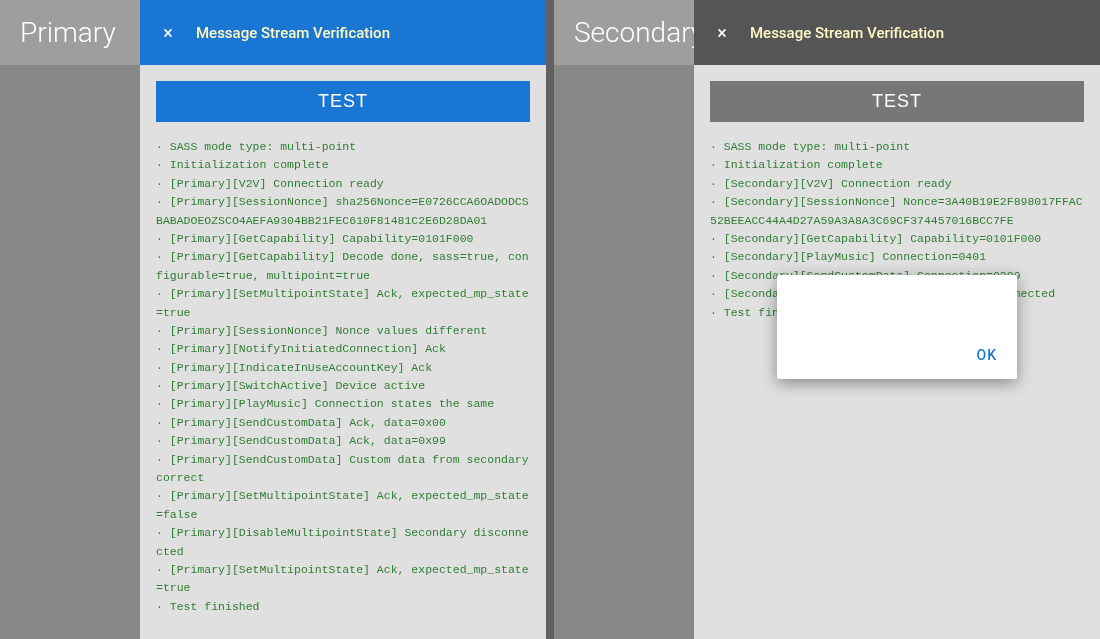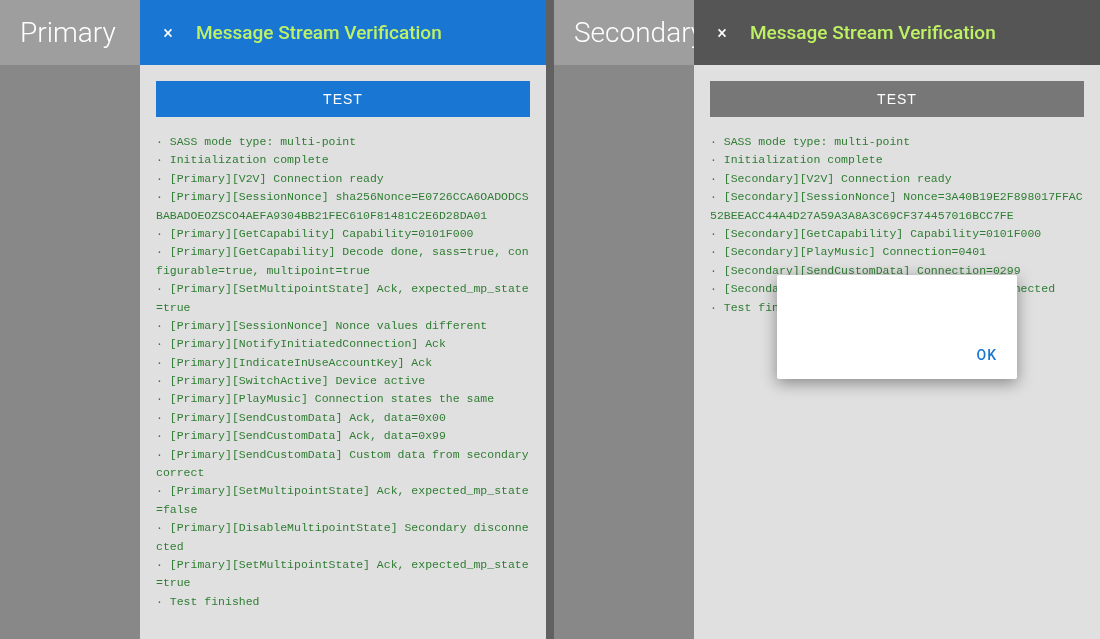--- a/index.html
+++ b/index.html
@@ -65,39 +65,39 @@
       font-size: 18px;
       cursor: pointer;
       display: flex;
       align-items: center;
       justify-content: center;
       width: 24px;
       height: 24px;
     }
 
     .dialog-title {
-      font-size: 19px;
+      font-size: 15px;
       font-weight: 500;
-      color: #bef264;
+      color: #fef9c3;
     }
 
     .dialog-body {
       flex: 1;
       padding: 16px;
       background: #e0e0e0;
       overflow-y: auto;
     }
 
     .test-button {
       display: block;
       background: #1976d2;
       color: #fff;
       text-align: center;
       padding: 10px 20px;
-      font-size: 14px;
+      font-size: 18px;
       font-weight: 500;
       letter-spacing: 1px;
       border: none;
       cursor: pointer;
       width: 100%;
       margin-bottom: 16px;
     }
 
     .test-button.disabled {
       background: #777;

